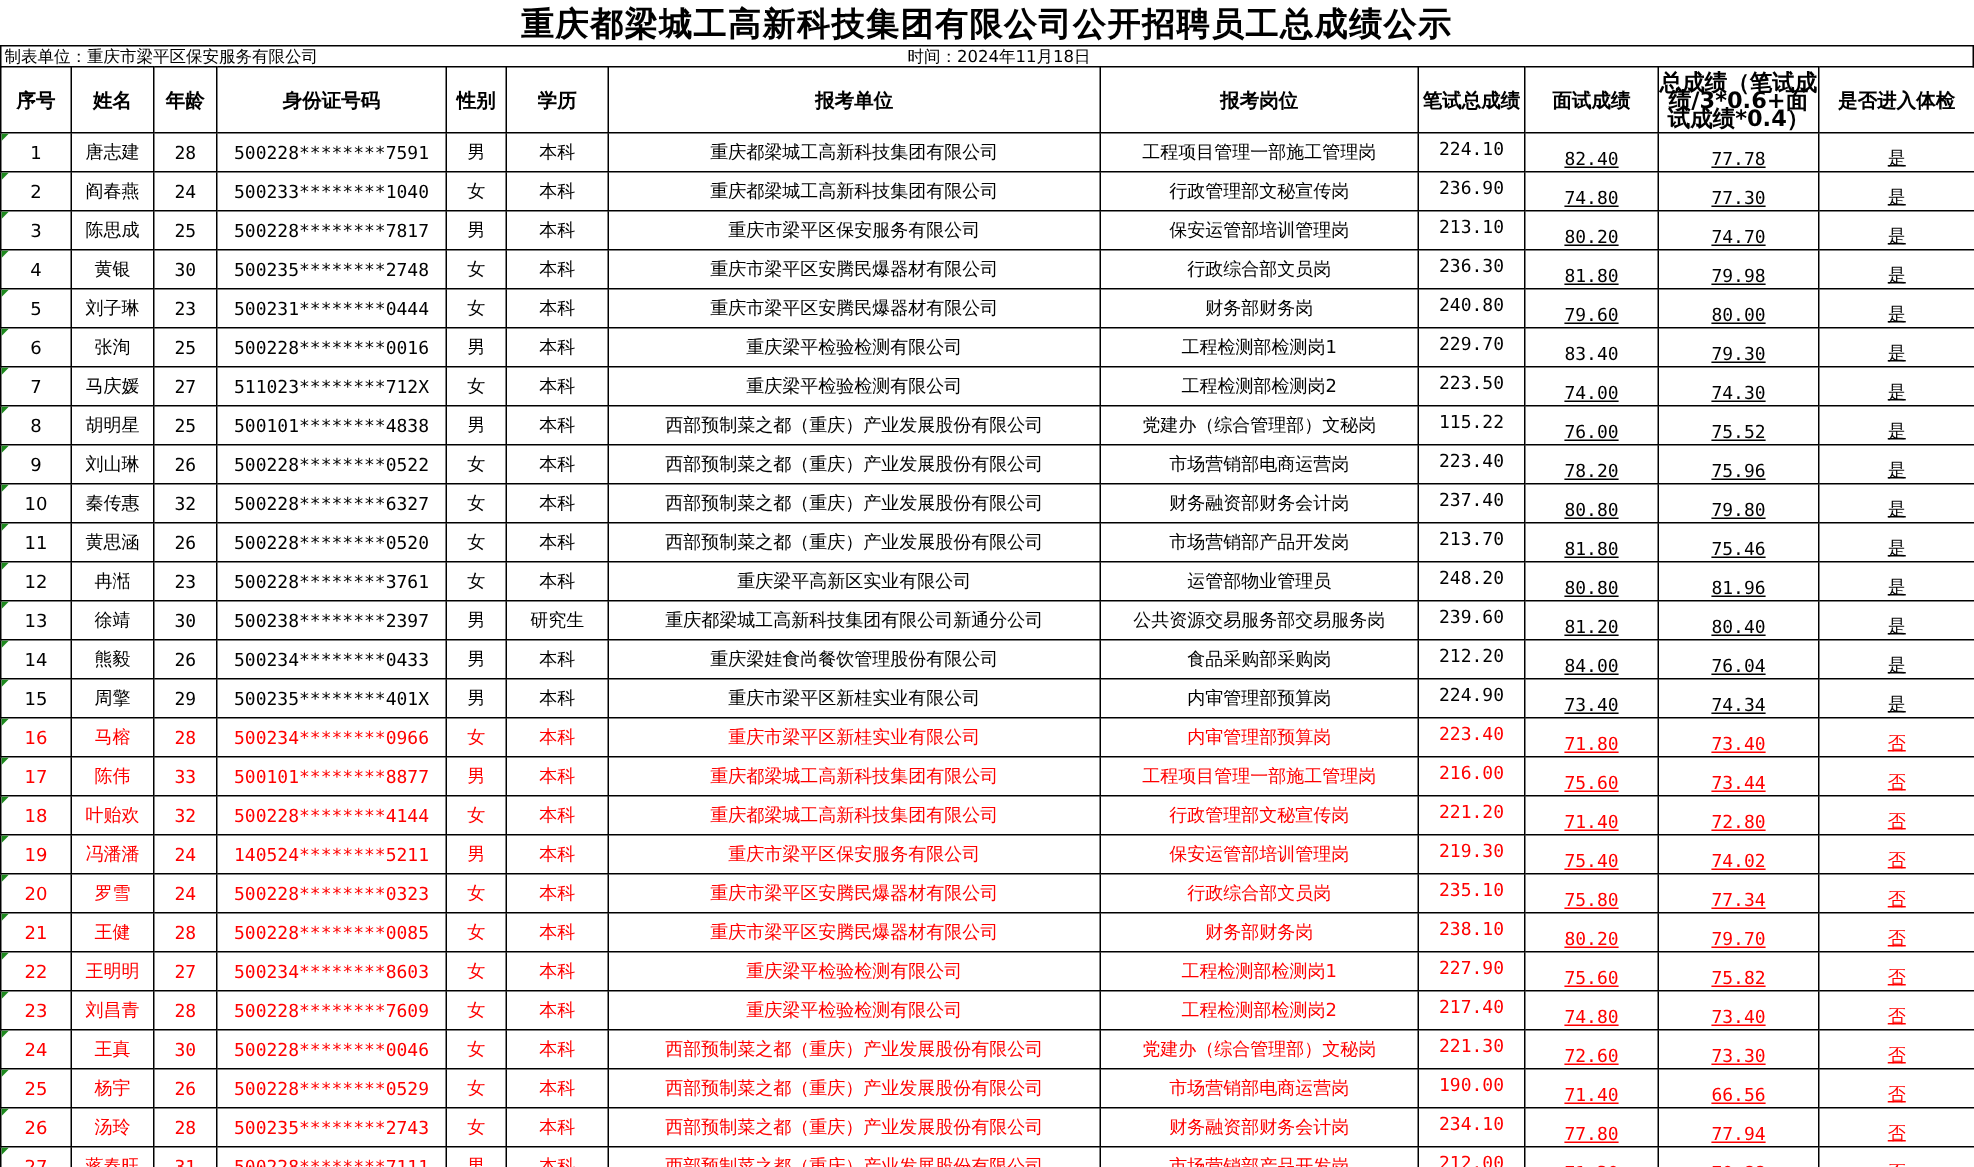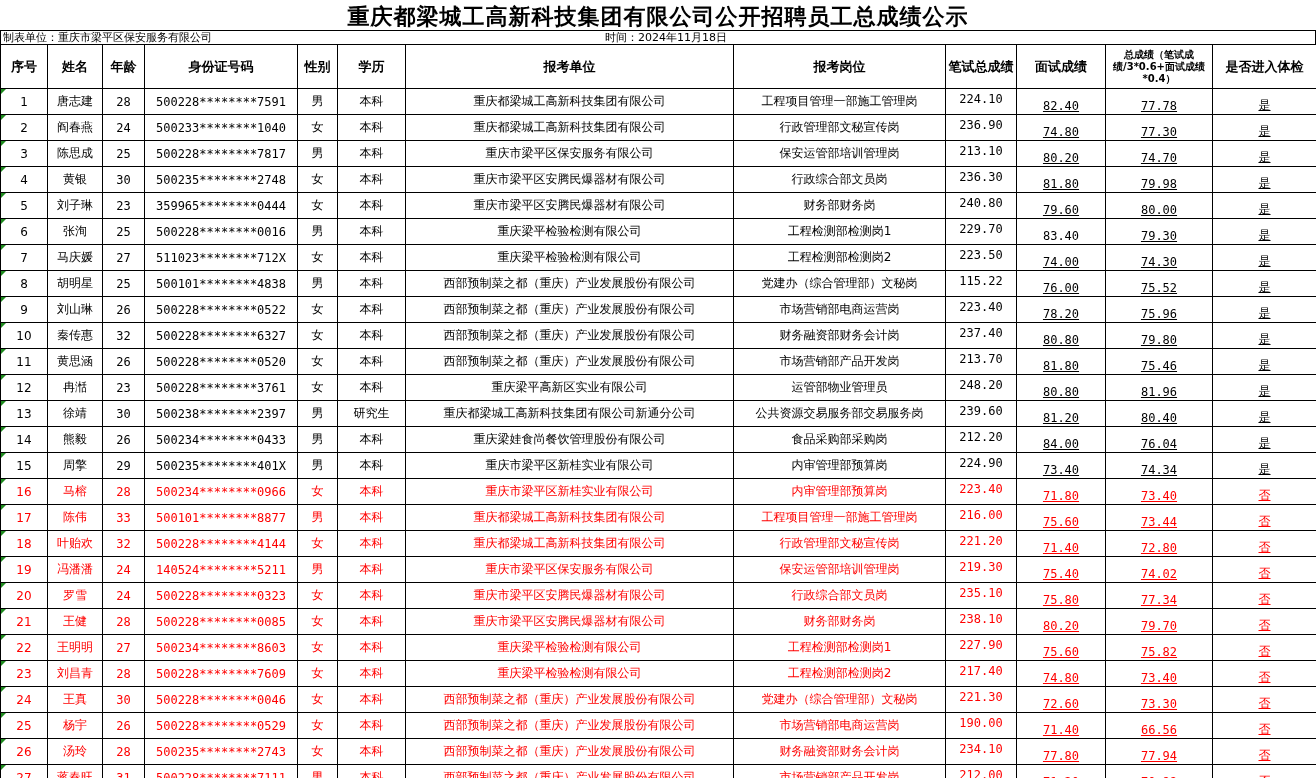--- a/index.html
+++ b/index.html
@@ -9,21 +9,21 @@
            text-align:center; font-size:22px; font-weight:bold; line-height:34px;
            letter-spacing:1px; }
   .meta { position:absolute; left:0; top:30px; width:1314px; height:14px;
           border-top:1px solid #000; border-left:1px solid #000; border-right:1px solid #000;
           font-size:11px; line-height:14px; }
   .meta .unit { position:absolute; left:2px; top:0; }
   .meta .date { position:absolute; left:604px; top:0; }
   table { position:absolute; left:0; top:44px; border-collapse:collapse; table-layout:fixed; width:1316px; }
   th, td { border:1px solid #000; padding:0; text-align:center; overflow:hidden; white-space:nowrap; }
   th { height:43px; font-size:13px; font-weight:bold; }
-  th.small { font-size:10px; line-height:12px; white-space:normal; }
+  th.small { font-size:15px; line-height:12px; white-space:normal; }
   td { height:22px; font-size:12px; position:relative; }
   td.num { font-family: "DejaVu Sans Mono", "Liberation Mono", monospace; font-size:12px; }
   td.written { vertical-align:top; padding-top:3px; }
   td.low { vertical-align:bottom; padding-bottom:1px; }
   td.yn { vertical-align:bottom; padding-bottom:0; }
   tr.red td { color:#ff0000; }
   .tri { position:absolute; left:0; top:0; width:0; height:0;
          border-top:5px solid #1e8a1e; border-right:5px solid transparent; }
 </style>
 </head>
@@ -121,21 +121,21 @@
         <td><span>行政综合部文员岗</span></td>
         <td class="num written"><span>236.30</span></td>
         <td class="num low"><span style="text-decoration: underline;">81.80</span></td>
         <td class="num low"><span style="text-decoration: underline;">79.98</span></td>
         <td class="yn"><span style="text-decoration: underline;">是</span></td>
       </tr>
       <tr>
         <td><span class="tri"></span><span>5</span></td>
         <td><span>刘子琳</span></td>
         <td class="num"><span>23</span></td>
-        <td class="num"><span>359965********0444</span></td>
+        <td class="num"><span>500231********0444</span></td>
         <td><span>女</span></td>
         <td><span>本科</span></td>
         <td><span>重庆市梁平区安腾民爆器材有限公司</span></td>
         <td><span>财务部财务岗</span></td>
         <td class="num written"><span>240.80</span></td>
         <td class="num low"><span style="text-decoration: underline; margin-top: 20px;">79.60</span></td>
         <td class="num low"><span style="text-decoration: underline;">80.00</span></td>
         <td class="yn"><span style="text-decoration: underline;">是</span></td>
       </tr>
       <tr>

